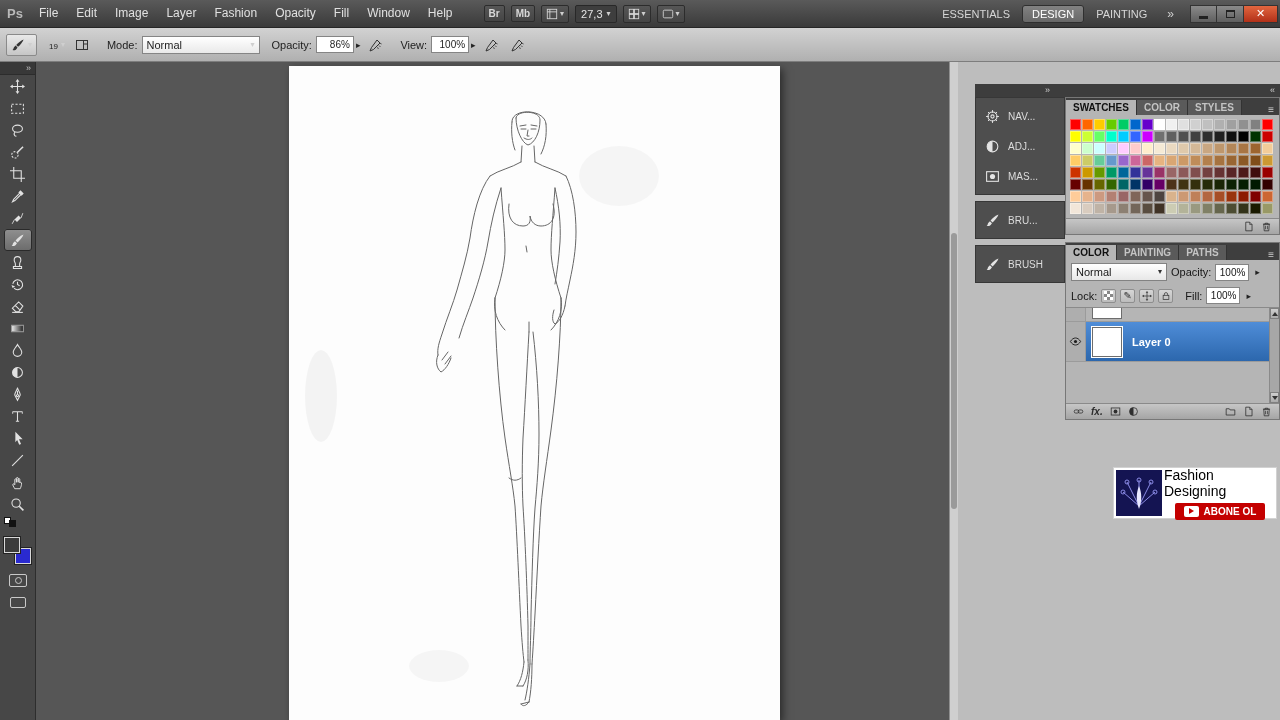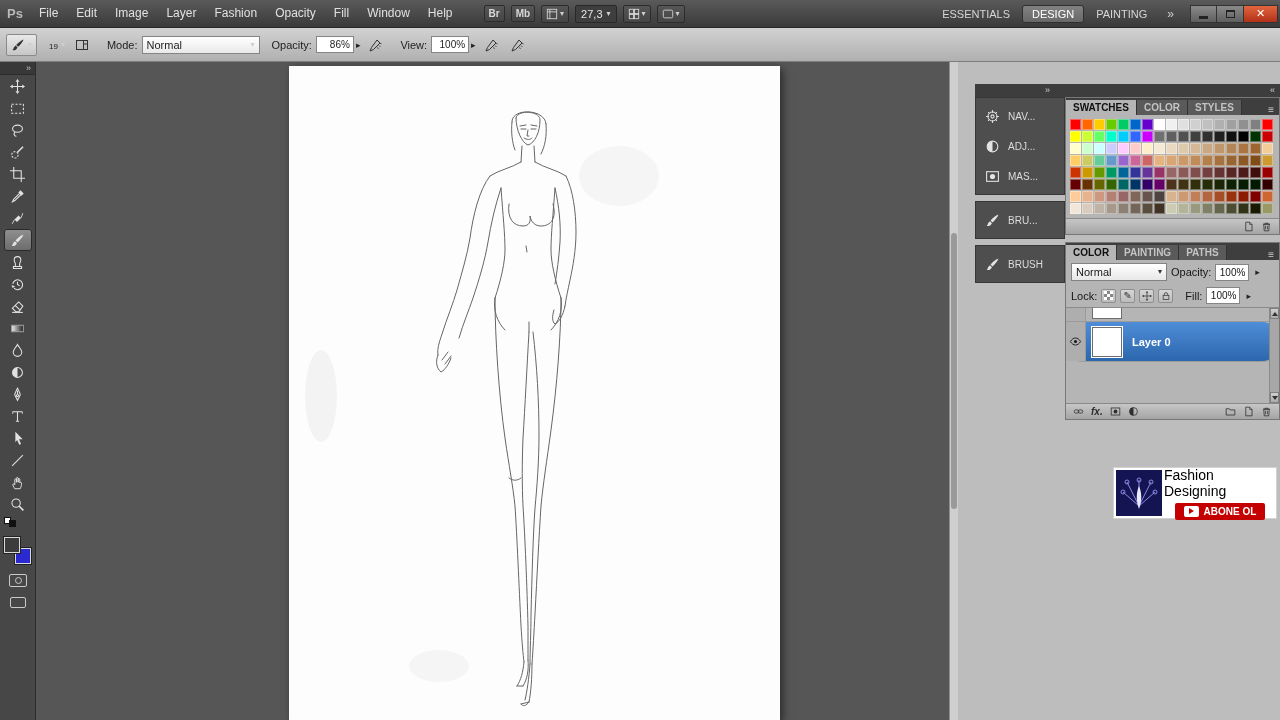--- a/index.html
+++ b/index.html
@@ -138,21 +138,21 @@
     display:flex; align-items:center; justify-content:center; }
   .vis .ic { width:13px; height:13px; color:#1d1d1d; }
   .visbox { width:11px; height:11px; border:1px solid #7e7e7e; background:#c2c2c2; }
   .thumbwrap { padding:0 6px; }
   .thumb { width:30px; height:30px; border:1px solid #6d6d6d; background:#fff; }
   .thumb.cut { margin-top:-22px; }
   .thumb.checker {
     background-image:linear-gradient(45deg,#cfcfcf 25%,transparent 25%,transparent 75%,#cfcfcf 75%),
                      linear-gradient(45deg,#cfcfcf 25%,#fff 25%,#fff 75%,#cfcfcf 75%);
     background-size:8px 8px; background-position:0 0,4px 4px; }
-  .lay.selected { background:linear-gradient(#4f8dd8,#2c67ad);border-radius:17px; }
+  .lay.selected { background:linear-gradient(#4f8dd8,#2c67ad); }
   .lay.selected .thumb { box-shadow:0 0 0 1px #fff; }
   .lname { font-size:11px; color:#141414; margin-left:4px; }
   .lname.sel { color:#fff; font-weight:bold; }
   .listscroll { position:absolute; right:0; top:0; bottom:0; width:10px;
     background:#a7a7a7; border-left:1px solid #8a8a8a; }
   .scar { position:absolute; left:0; right:0; height:11px; background:linear-gradient(#cfcfcf,#ababab);
     border:1px solid #808080; display:flex; align-items:center; justify-content:center; }
   .scar.up { top:0; } .scar.down { bottom:0; }
   .tri-up { width:0; height:0; border-left:3px solid transparent; border-right:3px solid transparent;
     border-bottom:4px solid #333; }

